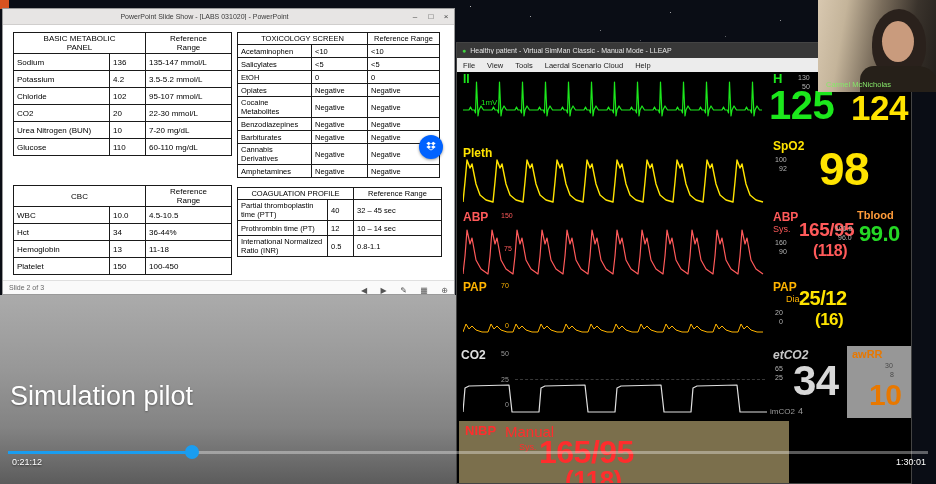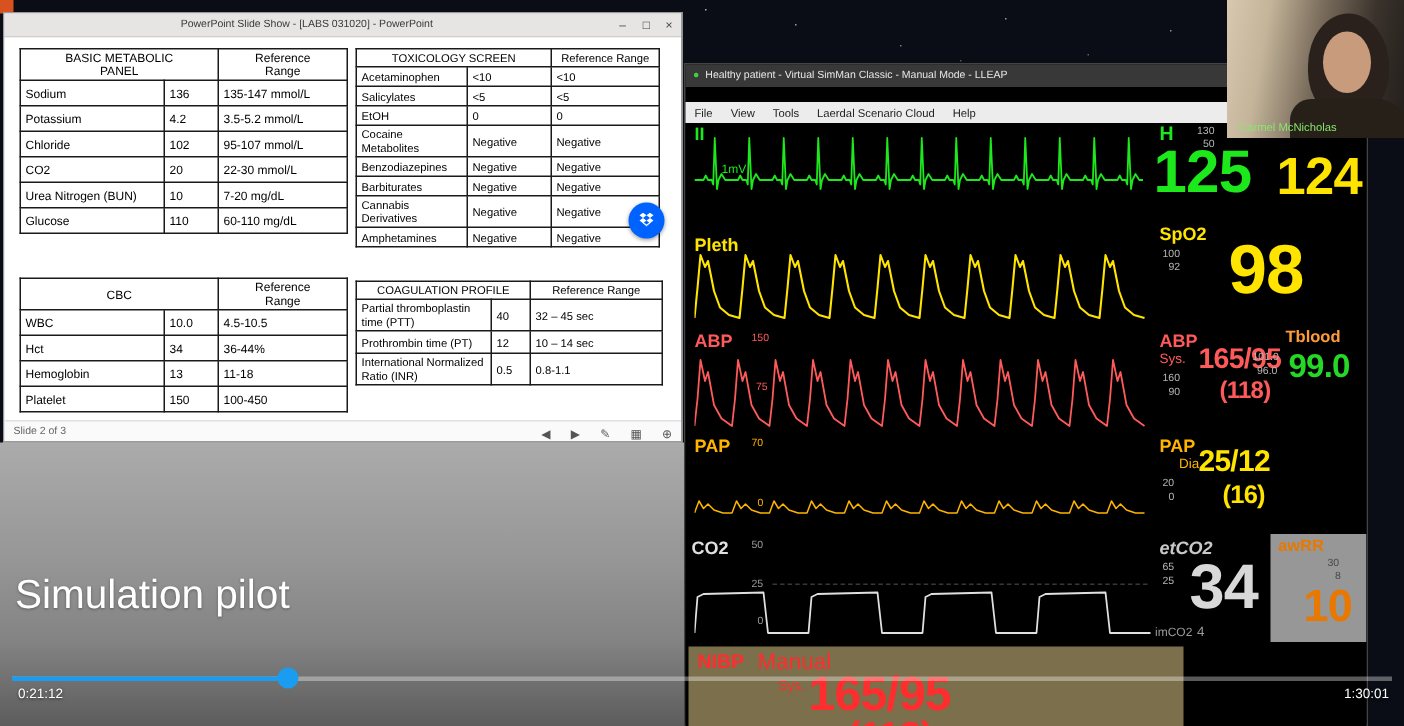--- a/index.html
+++ b/index.html
@@ -49,21 +49,21 @@
   .handle{position:absolute;top:-6px;width:14px;height:14px;border-radius:50%;background:#1a9df0;}
   .time{position:absolute;top:457px;font-size:9px;color:#fff;z-index:50;text-shadow:0 1px 2px rgba(0,0,0,.6);}
   .time-left{left:12px;}.time-right{right:10px;}
 
   
   .mon{position:absolute;left:456px;top:42px;width:456px;height:442px;border:1px solid #444;
        box-sizing:border-box;z-index:10;background:#000;}
   .mon-titlebar{height:15px;background:#383838;display:flex;align-items:center;gap:4px;padding-left:5px;}
   .mon-dot{font-size:7px;color:#3fd23f;}
   .mon-title{font-size:7px;color:#e6e6e6;white-space:nowrap;overflow:hidden;}
-  .mon-menu{height:14px;background:#ececec;display:flex;align-items:center;margin-top:10px;}
+  .mon-menu{height:14px;background:#ececec;display:flex;align-items:center;}
   .mon-menu span{font-size:7.5px;color:#222;padding:0 6px;}
   .mon-screen{position:relative;height:411px;background:#000;overflow:hidden;}
 
   .plabel{font-size:12px;font-weight:bold;}
   .lim{font-size:7px;color:#b5b5b5;}
   .num{font-weight:bold;letter-spacing:-0.5px;}
   .c-green{color:#1ce81c}.c-yellow{color:#ffe400}.c-red{color:#ff5a5a}
   .c-orange{color:#ffb400}.c-white{color:#e0e0e0}.c-gray{color:#9a9a9a}
   .c-tgreen{color:#25d825}.c-torange{color:#ff9c3a}.c-alarm{color:#ff2d2d}.c-awrr{color:#e87800}
 
@@ -204,20 +204,25 @@
             </tr>
             <tr>
               <td>Salicylates</td>
               <td>&lt;5</td>
               <td>&lt;5</td>
             </tr>
             <tr>
               <td>EtOH</td>
               <td>0</td>
               <td>0</td>
+            </tr>
+            <tr>
+              <td>Opiates</td>
+              <td>Negative</td>
+              <td>Negative</td>
             </tr>
             <tr>
               <td>Cocaine Metabolites</td>
               <td>Negative</td>
               <td>Negative</td>
             </tr>
             <tr>
               <td>Benzodiazepines</td>
               <td>Negative</td>
               <td>Negative</td>

